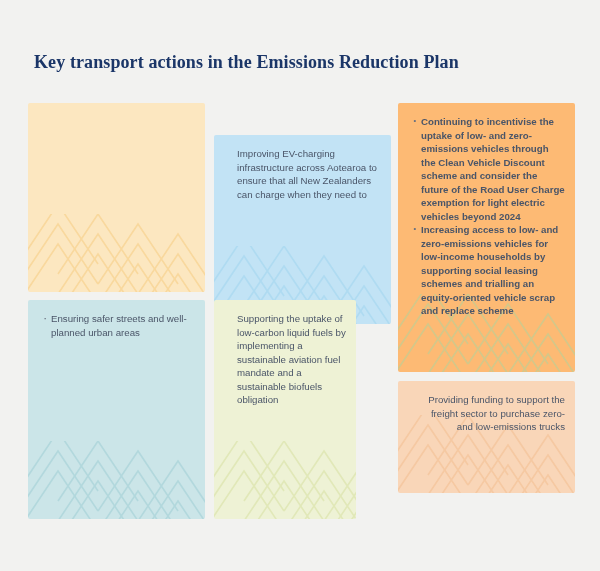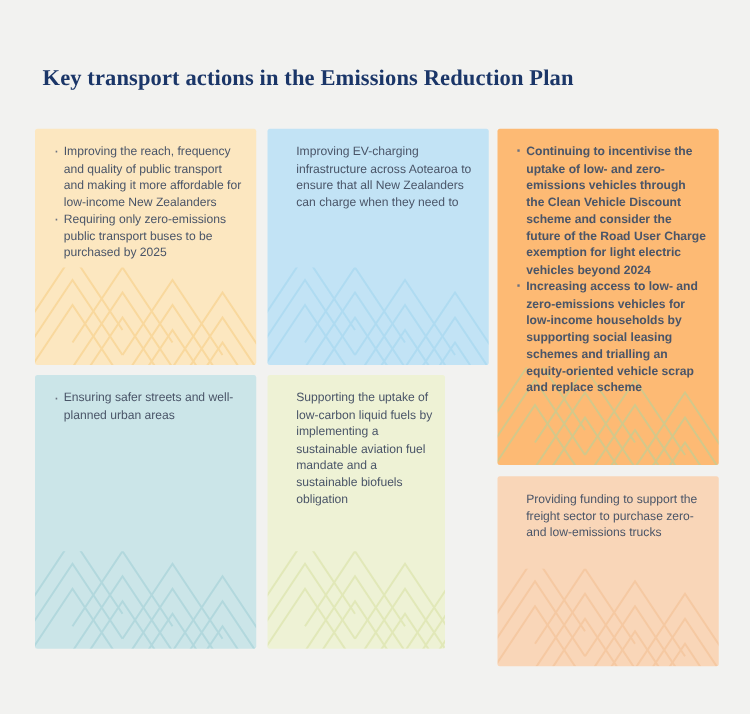--- a/index.html
+++ b/index.html
@@ -65,21 +65,21 @@
     left: 1px;
     top: -1px;
     font-size: 13px;
     line-height: 13.5px;
     color: #6b7280;
   }
   .plain { padding-left: 9px; }
 
   
   #card-public-transport { background: #fce7c0; }
-  #card-ev-charging     { background: #c2e3f5; }
+  #card-ev-charging     { background: #c2e3f5; margin-top: 32px; }
   #card-vehicle-uptake  { background: #fdba74; font-weight: bold; }
   #card-active-travel   { background: #cbe5e8; }
   #card-low-carbon-fuels{ background: #eef2d5; }
   #card-freight         { background: #f9d6b8; }
 </style>
 </head>
 <body>
 
 <div id="infographic">
 
@@ -88,26 +88,20 @@
   <div class="card" id="card-public-transport" style="left:28px; top:103px; width:177px; height:189px;">
 
     <svg class="card-pattern" viewBox="0 0 177 78" preserveAspectRatio="none">
       <g stroke="#f5c97a" stroke-width="1.6" fill="none">
         <path d="M-10 90 L30 30 L70 90 M30 100 L70 40 L110 100 M70 110 L110 50 L150 110 M110 120 L150 60 L190 120"></path>
         <path d="M-10 70 L30 10 L70 70 M30 80 L70 20 L110 80 M70 90 L110 30 L150 90 M110 100 L150 40 L190 100"></path>
         <path d="M-10 50 L30 -10 L70 50 M30 60 L70 0 L110 60 M70 70 L110 10 L150 70 M110 80 L150 20 L190 80"></path>
       </g>
     </svg>
 
-    <div class="card-text">
-      <ul class="bullets">
-        <li>Improving the reach, frequency and quality of public transport and making it more affordable for low-income New Zealanders</li>
-        <li>Requiring only zero-emissions public transport buses to be purchased by 2025</li>
-      </ul>
-    </div>
 
   </div>
 
   <div class="card" id="card-ev-charging" style="left:214px; top:103px; width:177px; height:189px;">
 
     <svg class="card-pattern" viewBox="0 0 177 78" preserveAspectRatio="none">
       <g stroke="#9cd3ee" stroke-width="1.6" fill="none">
         <path d="M-10 90 L30 30 L70 90 M30 100 L70 40 L110 100 M70 110 L110 50 L150 110 M110 120 L150 60 L190 120"></path>
         <path d="M-10 70 L30 10 L70 70 M30 80 L70 20 L110 80 M70 90 L110 30 L150 90 M110 100 L150 40 L190 100"></path>
         <path d="M-10 50 L30 -10 L70 50 M30 60 L70 0 L110 60 M70 70 L110 10 L150 70 M110 80 L150 20 L190 80"></path>
@@ -166,21 +160,21 @@
         <path d="M-10 50 L30 -10 L70 50 M30 60 L70 0 L110 60 M70 70 L110 10 L150 70 M110 80 L150 20 L190 80"></path>
       </g>
     </svg>
 
     <div class="card-text">
       <div class="plain">Supporting the uptake of low-carbon liquid fuels by implementing a sustainable aviation fuel mandate and a sustainable biofuels obligation</div>
     </div>
 
   </div>
 
-  <div class="card" id="card-freight" style="left:398px; top:381px; width:177px; height:152px;">
+  <div class="card" id="card-freight" style="left:398px; top:381px; width:177px; height:112px;text-align:right;">
 
     <svg class="card-pattern" viewBox="0 0 177 78" preserveAspectRatio="none">
       <g stroke="#f2bb8c" stroke-width="1.6" fill="none">
         <path d="M-10 90 L30 30 L70 90 M30 100 L70 40 L110 100 M70 110 L110 50 L150 110 M110 120 L150 60 L190 120"></path>
         <path d="M-10 70 L30 10 L70 70 M30 80 L70 20 L110 80 M70 90 L110 30 L150 90 M110 100 L150 40 L190 100"></path>
         <path d="M-10 50 L30 -10 L70 50 M30 60 L70 0 L110 60 M70 70 L110 10 L150 70 M110 80 L150 20 L190 80"></path>
       </g>
     </svg>
 
     <div class="card-text">

